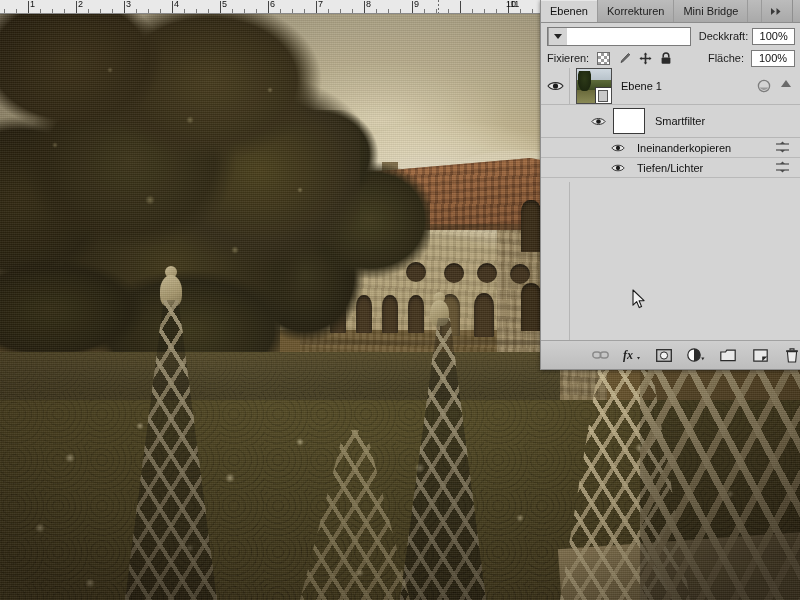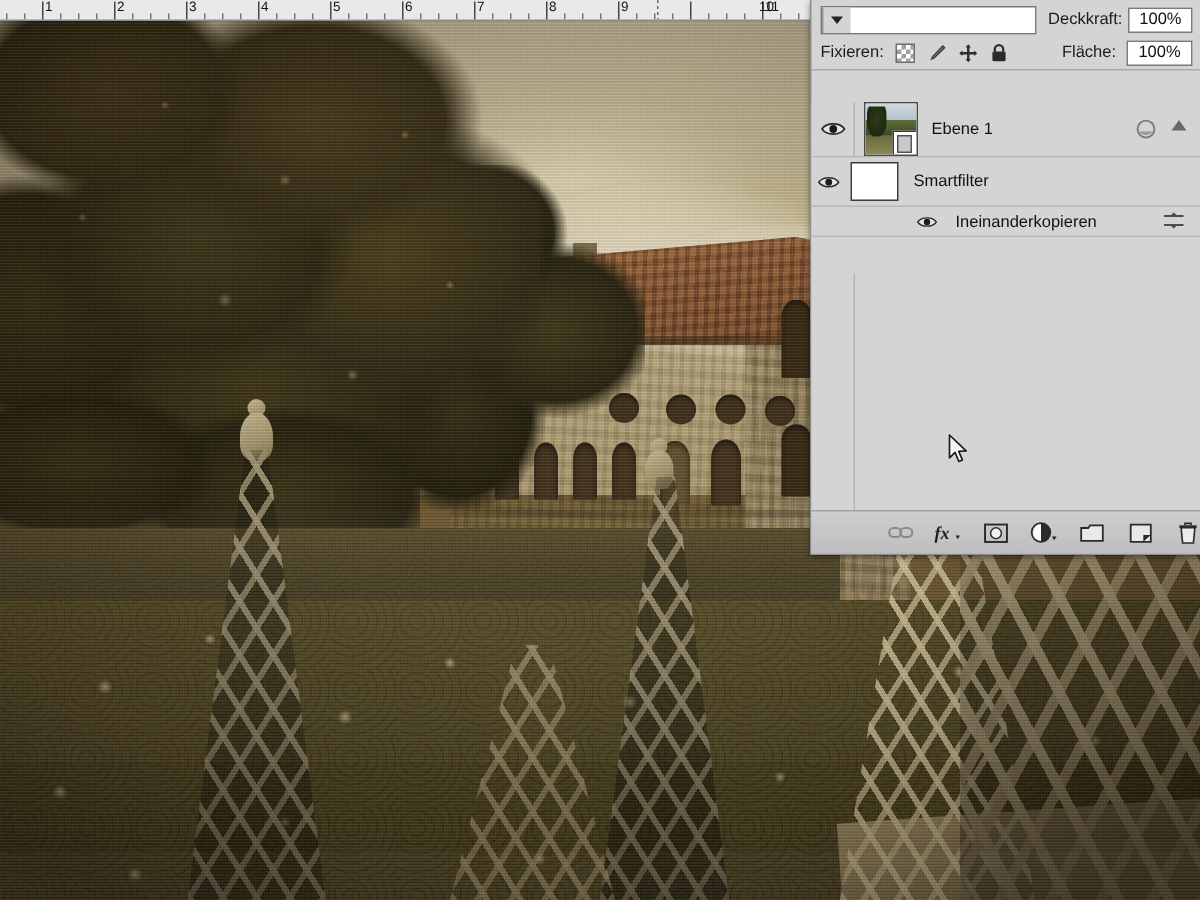--- a/index.html
+++ b/index.html
@@ -283,21 +283,21 @@
     background:linear-gradient(to bottom right,#000 0%,#000 49%,#fff 50%,#fff 100%);}
   .th-bw-slider{position:absolute;left:2px;bottom:3px;right:2px;height:7px;
     background:#e8e8e8;border:1px solid #6a6a6a;}
   .th-bw-slider:after{content:"";position:absolute;left:11px;top:-1px;width:5px;height:7px;
     background:#fff;border:1px solid #333;}
   .link-ic{width:12px;height:16px;margin-left:4px;display:flex;align-items:center;justify-content:center;}
   .mask-thumb{width:34px;height:34px;border:1px solid #3a3a3a;background:#fff;margin-left:6px;flex:0 0 34px;}
 
   
   .sf-row{position:relative;display:flex;align-items:center;height:32px;
-    border-bottom:1px solid #b6b6b6;background:#d4d4d4;}
+    border-bottom:1px solid #b6b6b6;padding-left:46px;background:#d4d4d4;}
   .sf-eye{width:22px;display:flex;align-items:center;justify-content:center;}
   .sf-thumb{width:30px;height:24px;background:#fff;border:1px solid #3a3a3a;margin-left:4px;}
   .sf-name{font-size:11px;color:#111;margin-left:10px;}
   .filt-row{position:relative;display:flex;align-items:center;height:19px;
     border-bottom:1px solid #b9b9b9;padding-left:66px;background:#d4d4d4;}
   .filt-name{font-size:11px;color:#111;margin-left:8px;}
   .filt-opts{position:absolute;right:10px;top:3px;width:16px;height:13px;}
   #list-left-rail{position:absolute;left:28px;top:114px;width:1px;height:159px;background:#b6b6b6;}
 
   
@@ -489,20 +489,39 @@
         <div class="rlabel" style="left: 462px; padding-left: 44px;">10</div>
         <div class="rlabel" style="left: 510px;">11</div>
         <div class="rlabel" style="left: 558px;">12</div>
         <div class="rlabel" style="left: 606px;">13</div>
       </div>
     <div id="guide" style="left: 438px;"></div>
   </div>
 
   <div id="panel">
 
+    <div id="tabbar">
+      <div class="tab active">
+        <span>Ebenen</span>
+      </div>
+      <div class="tab">
+        <span>Korrekturen</span>
+      </div>
+      <div class="tab">
+        <span>Mini Bridge</span>
+      </div>
+      <div id="tab-spacer"></div>
+      <div id="tab-overflow">
+        <svg width="14" height="9" viewBox="0 0 14 9">
+          <path d="M1 1 L5 4.5 L1 8 Z" fill="#3a3a3a"></path>
+          <path d="M6.5 1 L10.5 4.5 L6.5 8 Z" fill="#3a3a3a"></path>
+        </svg>
+      </div>
+      <div id="tab-grip"></div>
+    </div>
 
     <div id="blendrow">
       <div id="blend-select">
         <div id="blend-arrow">
           <span class="caret-d"></span>
         </div>
       </div>
       <div id="op-label">Deckkraft:</div>
       <div id="op-field">100%</div>
     </div>
@@ -579,20 +598,37 @@
         <div class="filt-opts">
           <svg width="15" height="12" viewBox="0 0 15 12">
             <line x1="1" y1="3" x2="14" y2="3" stroke="#4d4d4d" stroke-width="1.2"></line>
             <line x1="1" y1="9" x2="14" y2="9" stroke="#4d4d4d" stroke-width="1.2"></line>
             <path d="M7.5 0.6 L10 3 L5 3 Z" fill="#4d4d4d"></path>
             <path d="M7.5 11.4 L5 9 L10 9 Z" fill="#4d4d4d"></path>
           </svg>
         </div>
       </div>
 
+      <div class="filt-row">
+        <div class="sf-eye">
+          <svg width="14" height="10" viewBox="0 0 17 12">
+            <path d="M1 6 C4 1.5, 13 1.5, 16 6 C13 10.5, 4 10.5, 1 6 Z" fill="#e6e6e6" stroke="#2b2b2b" stroke-width="1.1"></path>
+            <circle cx="8.5" cy="6" r="2.6" fill="#1c1c1c"></circle>
+          </svg>
+        </div>
+        <div class="filt-name">Tiefen/Lichter</div>
+        <div class="filt-opts">
+          <svg width="15" height="12" viewBox="0 0 15 12">
+            <line x1="1" y1="3" x2="14" y2="3" stroke="#4d4d4d" stroke-width="1.2"></line>
+            <line x1="1" y1="9" x2="14" y2="9" stroke="#4d4d4d" stroke-width="1.2"></line>
+            <path d="M7.5 0.6 L10 3 L5 3 Z" fill="#4d4d4d"></path>
+            <path d="M7.5 11.4 L5 9 L10 9 Z" fill="#4d4d4d"></path>
+          </svg>
+        </div>
+      </div>
 
 
       <div id="list-left-rail"></div>
     </div>
 
     <div id="pbottom">
       <div class="pbi">
         <svg width="17" height="10" viewBox="0 0 17 10">
           <rect x="0.8" y="2" width="8" height="6" rx="3" fill="none" stroke="#8a8a8a" stroke-width="1.4"></rect>
           <rect x="8.2" y="2" width="8" height="6" rx="3" fill="none" stroke="#8a8a8a" stroke-width="1.4"></rect>

